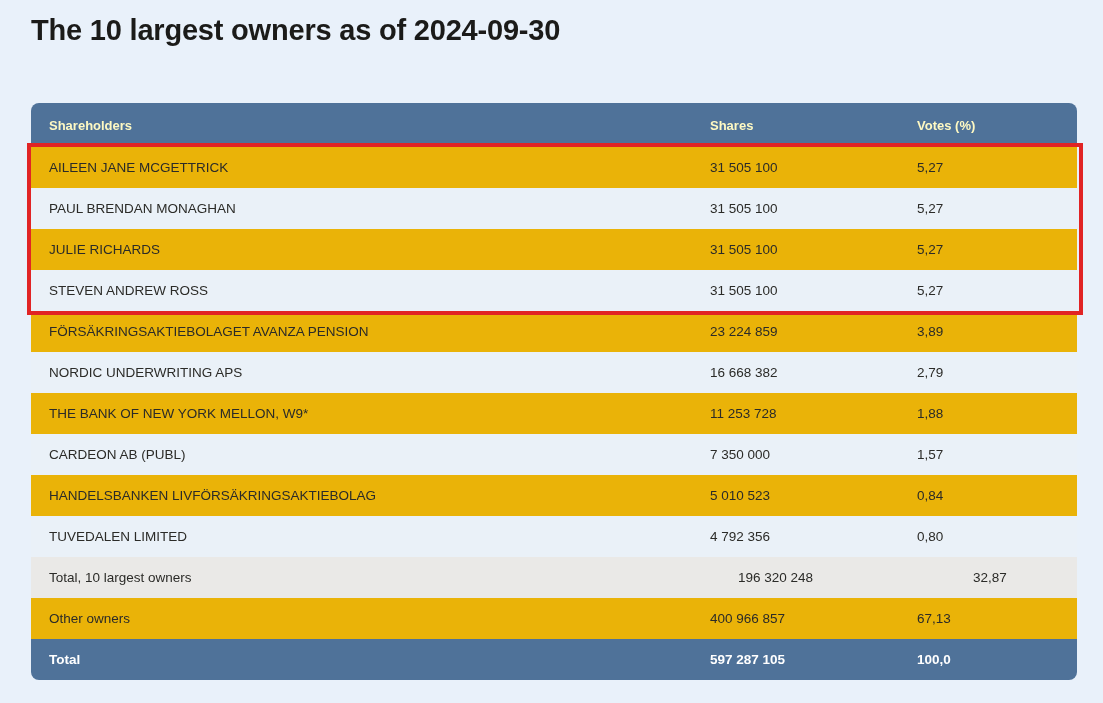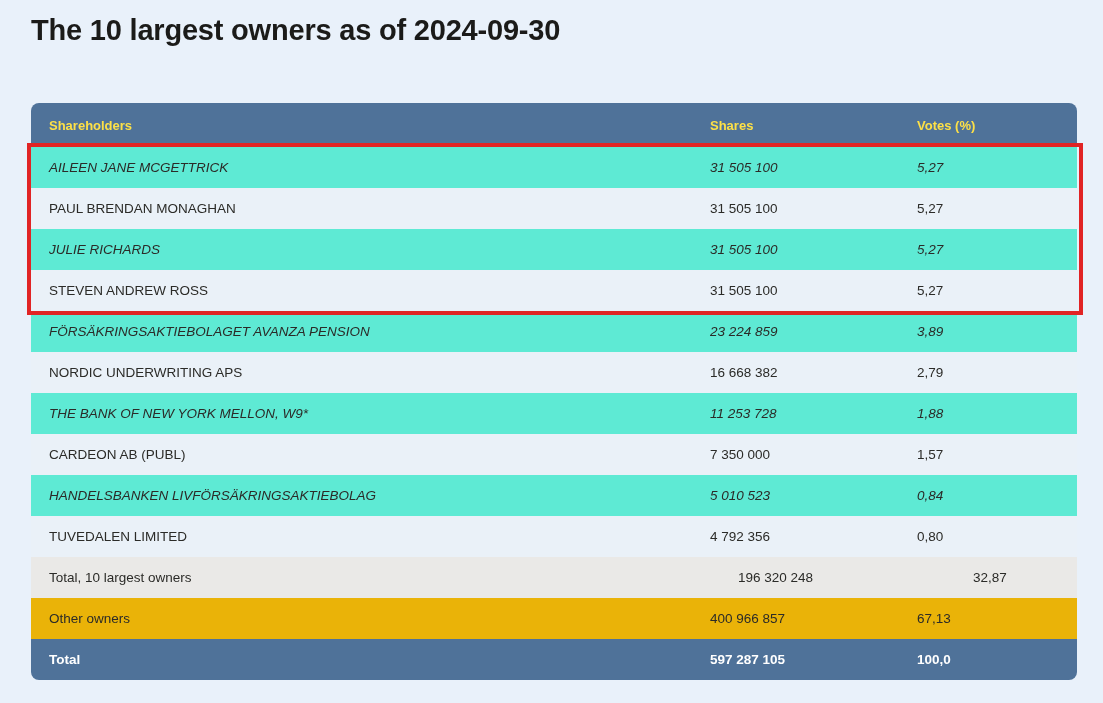--- a/index.html
+++ b/index.html
@@ -34,25 +34,25 @@
     align-items: center;
     height: 41px;
     font-size: 13.5px;
     color: #2b2b28;
   }
   .tr > div:first-child { padding-left: 18px; }
   .thead {
     height: 44px;
     background: #4f7299;
     border-radius: 8px 8px 0 0;
-    color: #fde047;
+    color: #fef9c3;
     font-weight: bold;
     font-size: 13px;
   }
-  .row-odd  { background: #5eead4; font-style: italic; }
+  .row-odd  { background: #eab308; }
   .row-even { background: #eaf1f8; }
   .row-summary1 { background: #eae9e7; gap: 28px; }
   .row-summary2 { background: #eab308; }
   .row-total {
     background: #4f7299;
     color: #ffffff;
     font-weight: bold;
     border-radius: 0 0 8px 8px;
   }
   .highlight-box {

